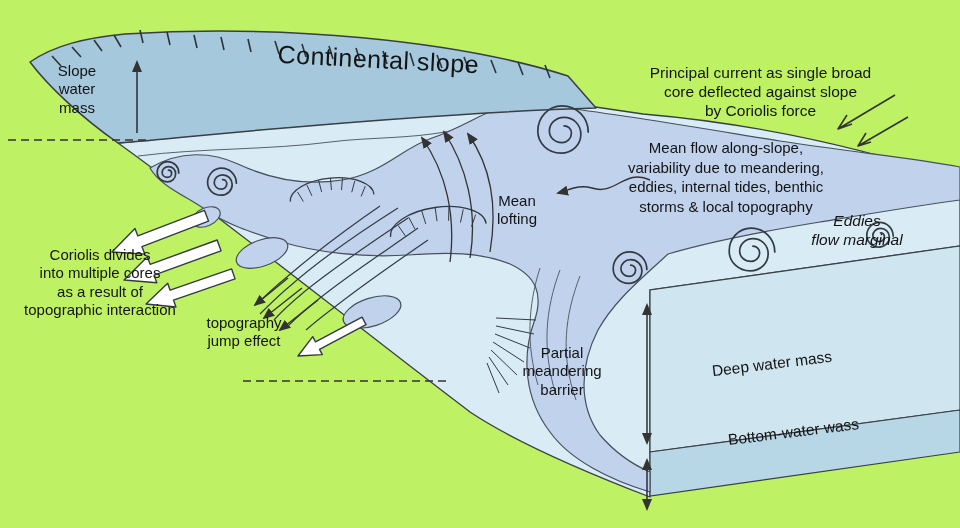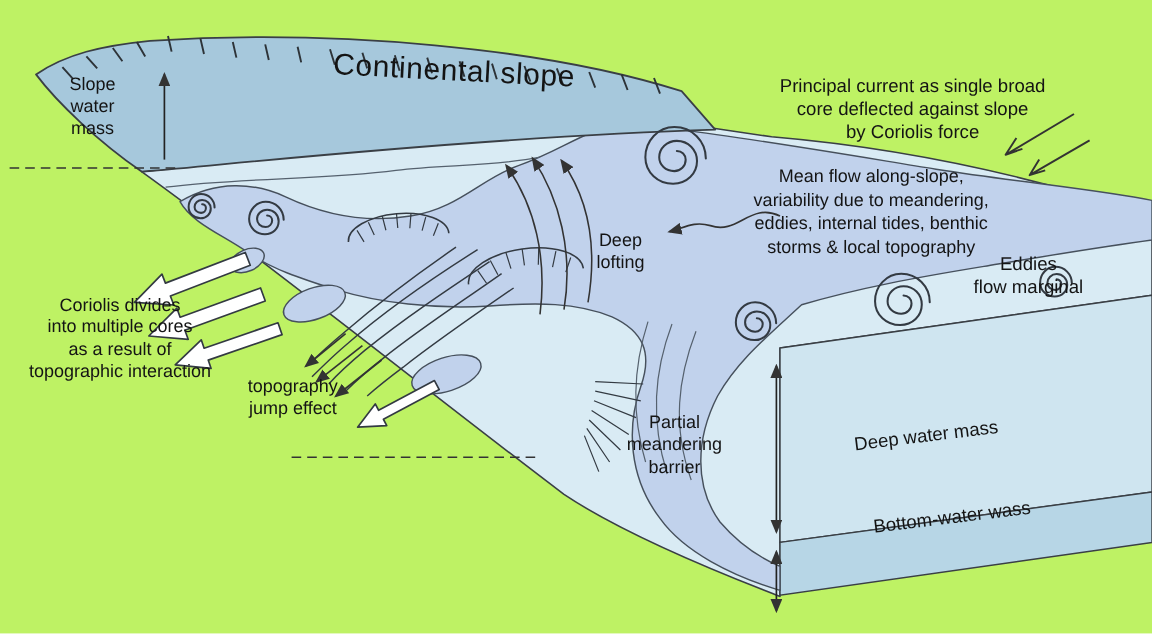--- a/index.html
+++ b/index.html
@@ -119,27 +119,27 @@
     <div>by Coriolis force</div>
   </div>
 
   <div class="lbl" style="left:620px;top:138px;width:212px;font-size:15px;line-height:1.3;">
     <div>Mean flow along-slope,</div>
     <div>variability due to meandering,</div>
     <div>eddies, internal tides, benthic</div>
     <div>storms &amp; local topography</div>
   </div>
 
-  <div class="lbl" style="left:792px;top:212px;width:130px;font-size:15.5px;">
+  <div class="lbl" style="left:792px;top:212px;width:130px;font-size:15.5px;font-style:italic;">
     <div>Eddies</div>
     <div>flow marginal</div>
   </div>
 
   <div class="lbl" style="left:478px;top:192px;width:78px;font-size:15px;">
-    <div>Deep</div>
+    <div>Mean</div>
     <div>lofting</div>
   </div>
 
   <div class="lbl" style="left:0px;top:246px;width:200px;font-size:15px;">
     <div>Coriolis divides</div>
     <div>into multiple cores</div>
     <div>as a result of</div>
     <div>topographic interaction</div>
   </div>
 

